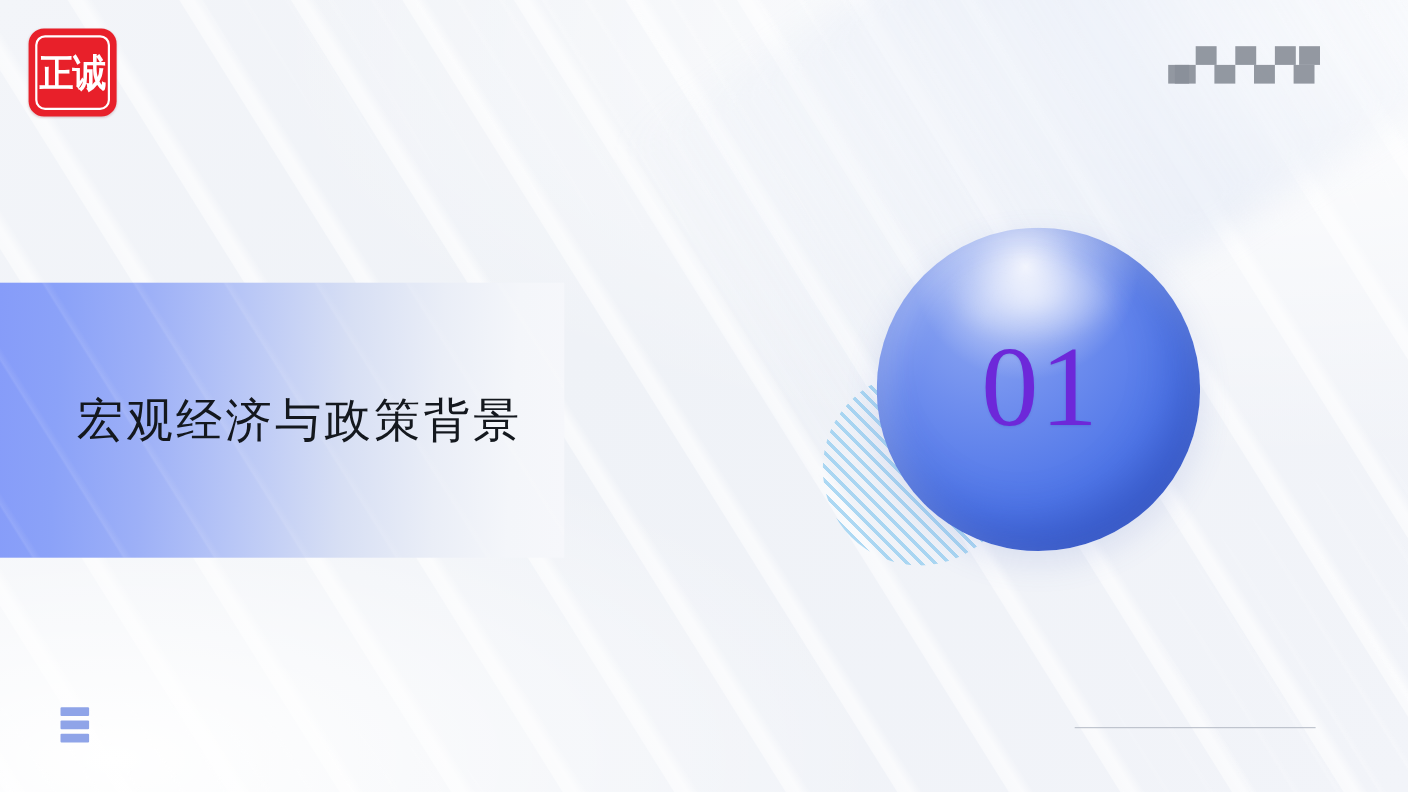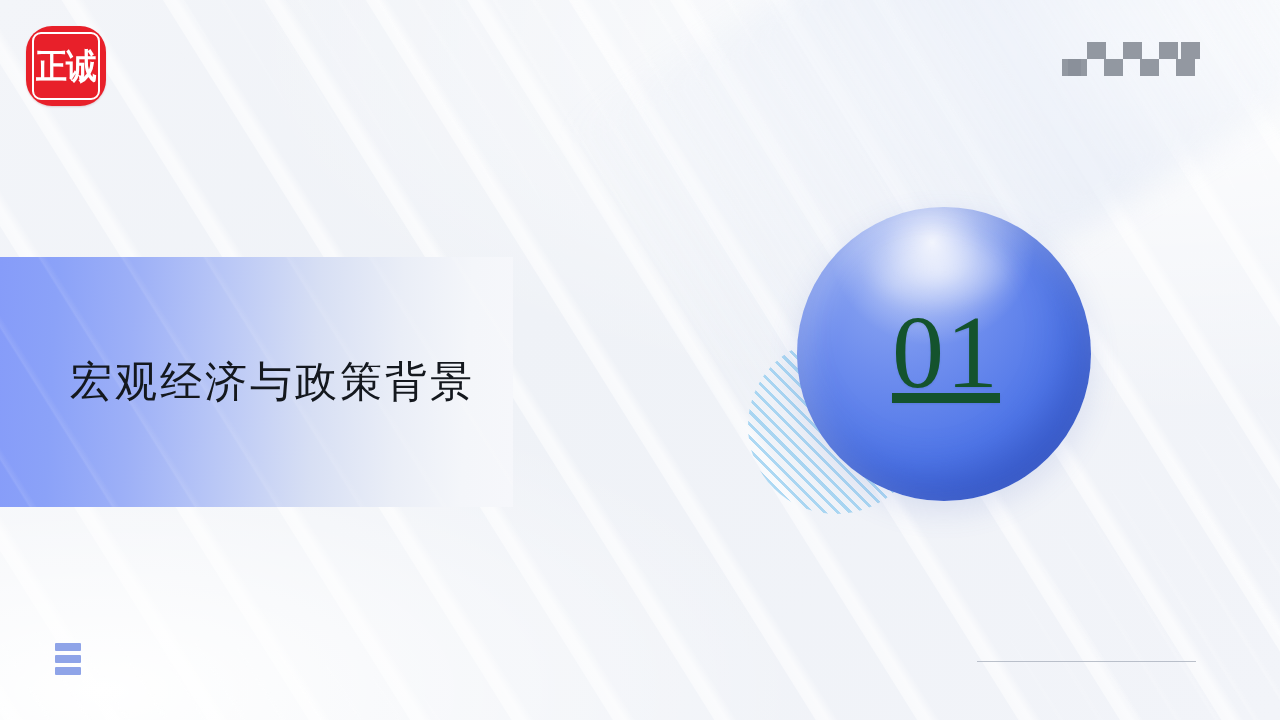--- a/index.html
+++ b/index.html
@@ -77,21 +77,21 @@
     opacity: 0.55;
   }
 
   
   .logo {
     position: absolute;
     left: 26px;
     top: 26px;
     width: 80px;
     height: 80px;
-    border-radius: 26px;
+    border-radius: 14px;
     background: #e8202a;
     display: flex;
     align-items: center;
     justify-content: center;
     box-shadow: 0 1px 2px rgba(120,20,25,0.18);
   }
   .logo-inner {
     position: absolute;
     inset: 6px;
     border: 2px solid #ffffff;
@@ -213,29 +213,28 @@
     border-radius: 50%;
     background: radial-gradient(ellipse at 50% 50%, rgba(255,255,255,0.55) 0%, rgba(255,255,255,0) 72%);
     filter: blur(6px);
   }
   .sphere-num {
     position: absolute;
     inset: 0;
     display: flex;
     align-items: center;
     justify-content: center;
-    color: #14532d;
+    color: #6d28d9;
     font-family: "Liberation Serif", "DejaVu Serif", serif;
     font-size: 104px;
     line-height: 1;
     letter-spacing: 2px;
     padding-bottom: 4px;
     padding-left: 4px;
     text-shadow: 0 1px 2px rgba(40,70,160,0.18);
-    text-decoration: underline;
   }
 
   
   .list-icon {
     position: absolute;
     left: 55px;
     top: 643px;
     width: 26px;
     height: 32px;
     display: flex;

